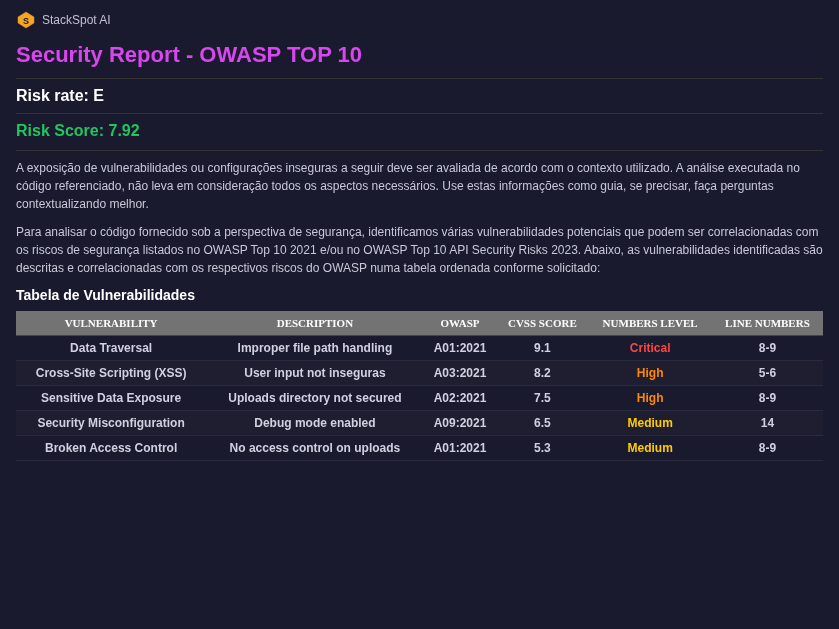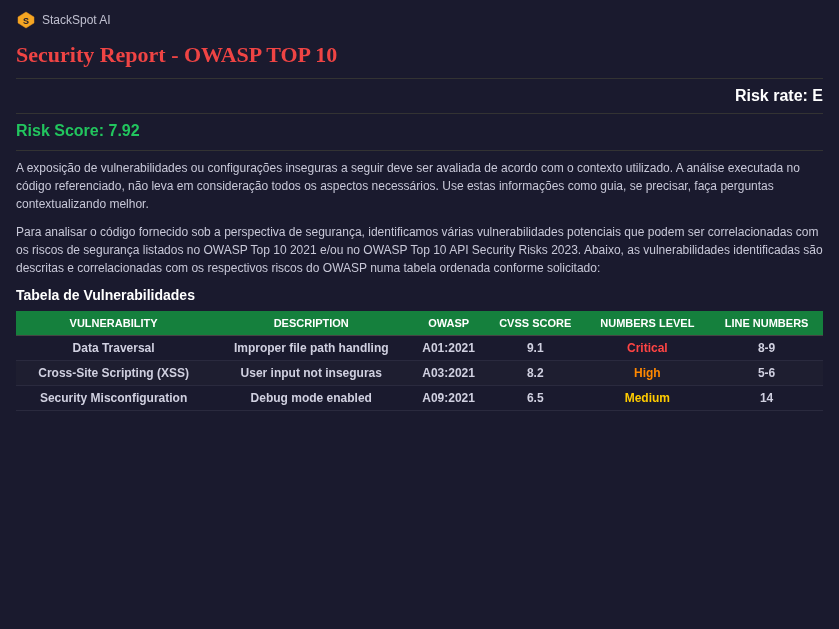--- a/index.html
+++ b/index.html
@@ -29,34 +29,32 @@
       width: 20px;
       height: 20px;
     }
 
     .brand-name {
       color: #c0c0d0;
       font-size: 12px;
     }
 
     .main-title {
-      color: #ef4444;
+      color: #d946ef;
       font-size: 22px;
       font-weight: bold;
       margin-bottom: 10px;
       margin-top: 4px;
-      font-family: Liberation Serif, serif;
     }
 
     .risk-rate {
       color: #ffffff;
       font-size: 16px;
       font-weight: bold;
       margin-bottom: 6px;
-      text-align: right;
     }
 
     .risk-score {
       color: #22c55e;
       font-size: 16px;
       font-weight: bold;
       margin-bottom: 10px;
     }
 
     .description-text {
@@ -74,21 +72,22 @@
       margin-top: 4px;
     }
 
     .vuln-table {
       width: 100%;
       border-collapse: collapse;
       margin-top: 4px;
     }
 
     .vuln-table thead tr {
-      background-color: #15803d;
+      background-color: #737373;
+      font-family: Liberation Serif, serif;
     }
 
     .vuln-table thead th {
       color: #ffffff;
       font-size: 11px;
       font-weight: bold;
       padding: 6px 4px;
       text-align: center;
       border-bottom: 1px solid #444;
     }
@@ -166,21 +165,37 @@
       </tr>
       <tr>
         <td>Cross-Site Scripting (XSS)</td>
         <td>User input not inseguras</td>
         <td>A03:2021</td>
         <td>8.2</td>
         <td style="color: rgb(255, 136, 0);">High</td>
         <td>5-6</td>
       </tr>
       <tr>
+        <td>Sensitive Data Exposure</td>
+        <td>Uploads directory not secured</td>
+        <td>A02:2021</td>
+        <td>7.5</td>
+        <td style="color: rgb(255, 136, 0);">High</td>
+        <td>8-9</td>
+      </tr>
+      <tr>
         <td>Security Misconfiguration</td>
         <td>Debug mode enabled</td>
         <td>A09:2021</td>
         <td>6.5</td>
         <td style="color: rgb(255, 204, 0);">Medium</td>
         <td>14</td>
       </tr>
+      <tr>
+        <td>Broken Access Control</td>
+        <td>No access control on uploads</td>
+        <td>A01:2021</td>
+        <td>5.3</td>
+        <td style="color: rgb(255, 204, 0);">Medium</td>
+        <td>8-9</td>
+      </tr>
     </tbody>
 </table>
 
 </body></html>

